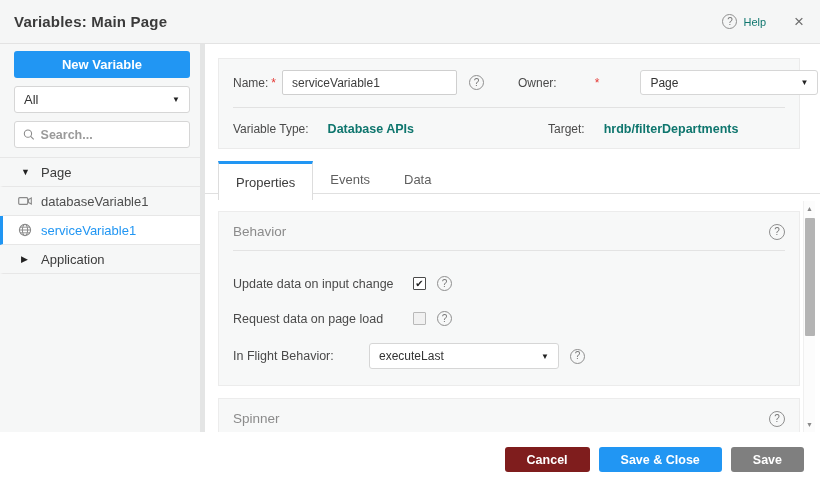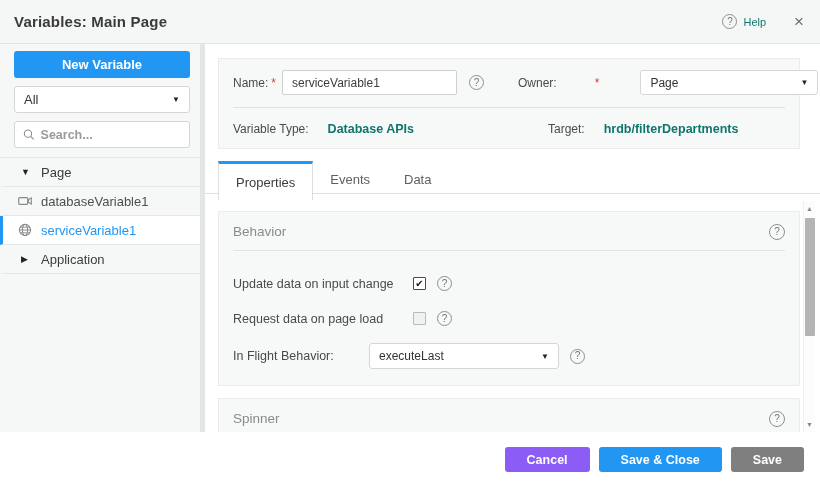--- a/index.html
+++ b/index.html
@@ -132,21 +132,21 @@
   .vscroll .arrow.down { margin-top:auto; }
   .vscroll .thumb { width:10px; height:118px; background:#b4b4b4; border-radius:1px; margin-top:2px; cursor:pointer; }
 
   
   .footer {
     flex:0 0 55px; background:#fff; display:flex; justify-content:flex-end;
     align-items:flex-start; padding:15px 16px 0 0; gap:9px;
   }
   .btn { height:25px; border:none; border-radius:3px; color:#fff; font-size:12.5px;
     font-weight:700; padding:0 22px; cursor:pointer; font-family:inherit; }
-  .btn-cancel { background:#8b5cf6; }
+  .btn-cancel { background:#7f1d1d; }
   .btn-save { background:#7f7f7f; }
   .btn-saveclose { background:#2196f3; }
 </style>
 </head>
 <body>
 
 <div class="window">
 
   <div class="titlebar">
     <h1>Variables: Main Page</h1>

